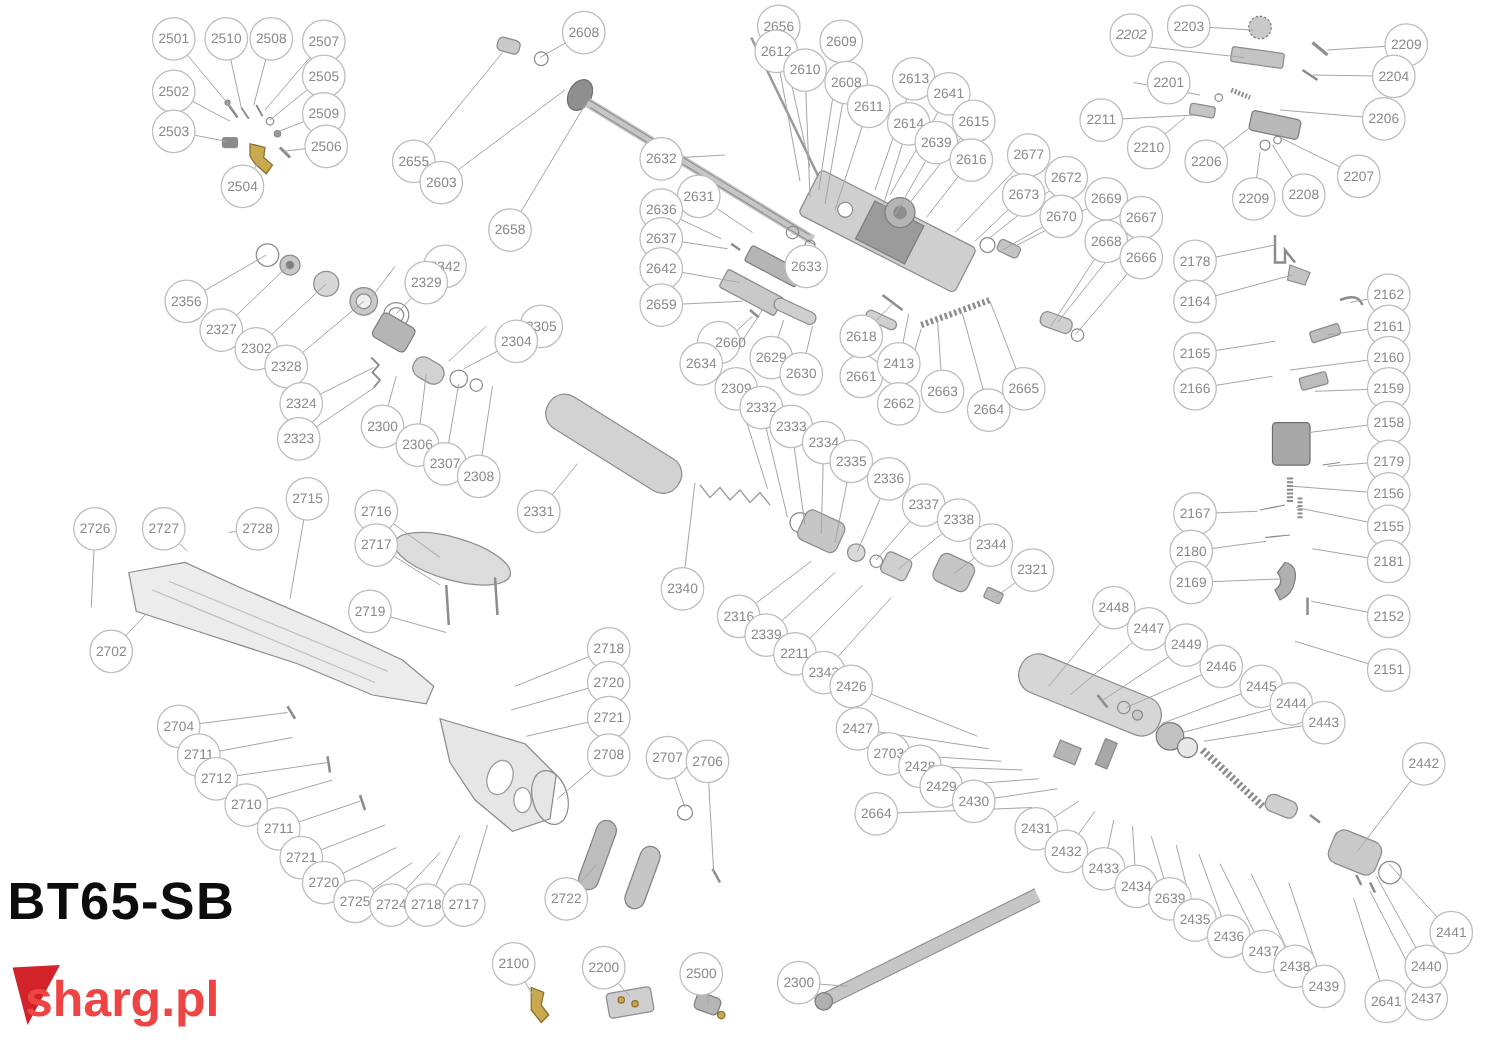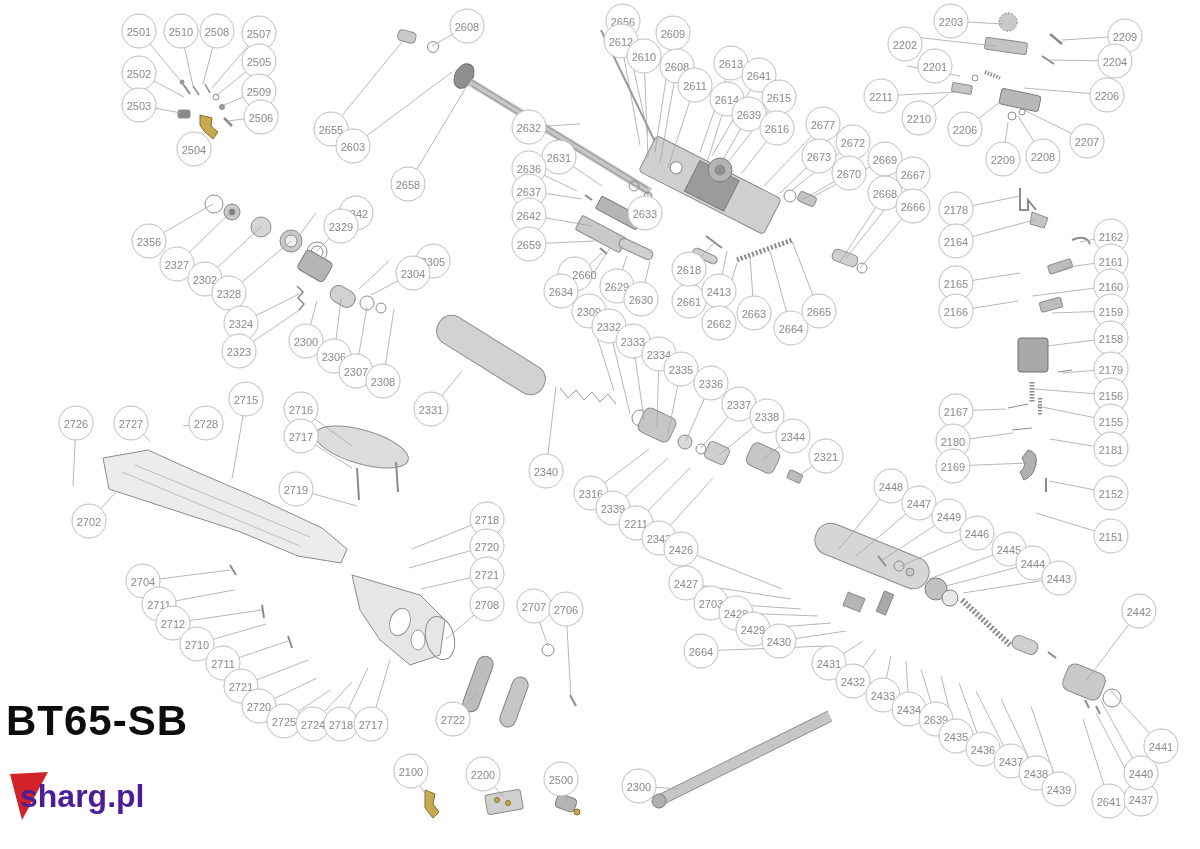--- a/index.html
+++ b/index.html
@@ -17,21 +17,21 @@
   }
   .balloon span{font-size:11px;color:#8a8a8a;letter-spacing:0px;}
   .title{
     position:absolute;left:6px;top:697px;z-index:3;
     font-size:42px;font-weight:700;color:#0d0d0d;letter-spacing:1px;
   }
   .logo{position:absolute;left:10px;top:770px;z-index:3;height:52px;}
   .logo .mark{position:absolute;left:0;top:2px;}
   .logo .logo-text{
     position:relative;z-index:2;margin-left:10px;top:8px;
-    font-size:32px;font-weight:700;color:#4c1d95;
+    font-size:40px;font-weight:700;color:#ef4444;
   }
 </style>
 </head>
 <body>
 
 <div class="canvas">
 
   <svg class="art" width="1200" height="849">
 
     <g stroke="#8c8c8c" fill="none">
@@ -516,21 +516,21 @@
   </div>
       <div class="balloon" style="left: 791px; top: 328px;">
     <span>2664</span>
   </div>
       <div class="balloon" style="left: 819px; top: 311px;">
     <span>2665</span>
   </div>
       <div class="balloon" style="left: 951px; top: 21px;">
     <span>2203</span>
   </div>
-      <div class="balloon" style="left: 905px; top: 44px;">
+      <div class="balloon" style="left: 905px; top: 28px; font-style: italic;">
     <span>2202</span>
   </div>
       <div class="balloon" style="left: 1125px; top: 36px;">
     <span>2209</span>
   </div>
       <div class="balloon" style="left: 907px; top: 66px; margin-left: 28px;">
     <span>2201</span>
   </div>
       <div class="balloon" style="left: 1115px; top: 61px;">
     <span>2204</span>

